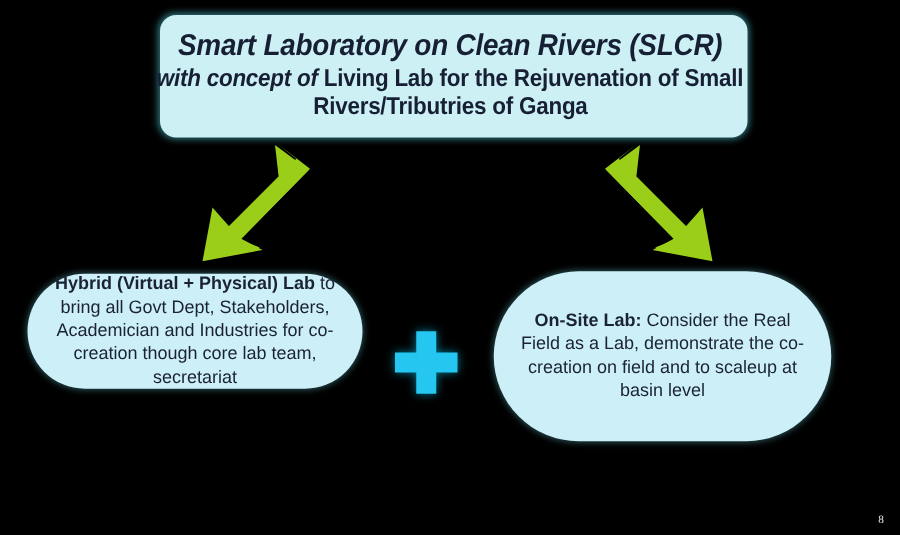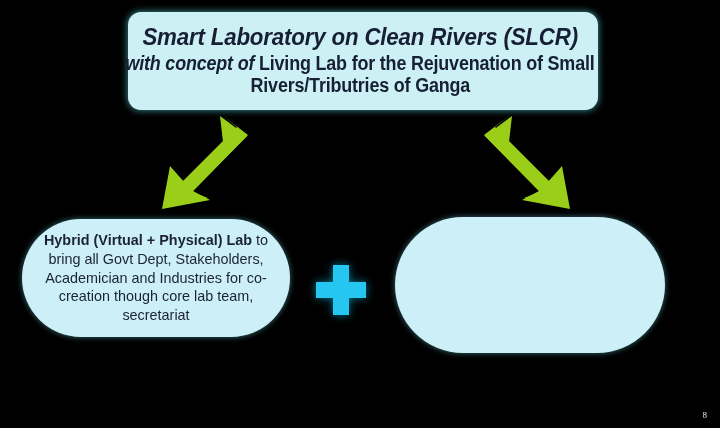--- a/index.html
+++ b/index.html
@@ -84,21 +84,21 @@
     align-items: center;
     justify-content: center;
     box-sizing: border-box;
     color: #1a2233;
     text-align: center;
   }
   #left-box {
     left: 22px;
     top: 219px;
     width: 268px;
-    height: 118px;
+    height: 92px;
     padding: 20px 16px;
   }
   #right-box {
     left: 395px;
     top: 217px;
     width: 270px;
     height: 136px;
     padding: 6px 18px;
   }
   .box-para {
@@ -177,17 +177,18 @@
   <div class="lab-box" id="left-box">
     <p class="box-para"><span class="box-lead">Hybrid (Virtual + Physical) Lab</span><span> to bring all Govt Dept, Stakeholders, Academician and Industries for co-creation though core lab team, secretariat</span></p>
   </div>
 
   <div id="plus-sign">
     <div class="plus-bar" id="plus-h"></div>
     <div class="plus-bar" id="plus-v"></div>
   </div>
 
   <div class="lab-box" id="right-box">
+    <p class="box-para"><span class="box-lead">On-Site Lab:</span><span> Consider the Real Field as a Lab, demonstrate the co-creation on field and to scaleup at basin level</span></p>
   </div>
 
   <div id="page-number">8</div>
 
 </div>
 
 </body></html>

